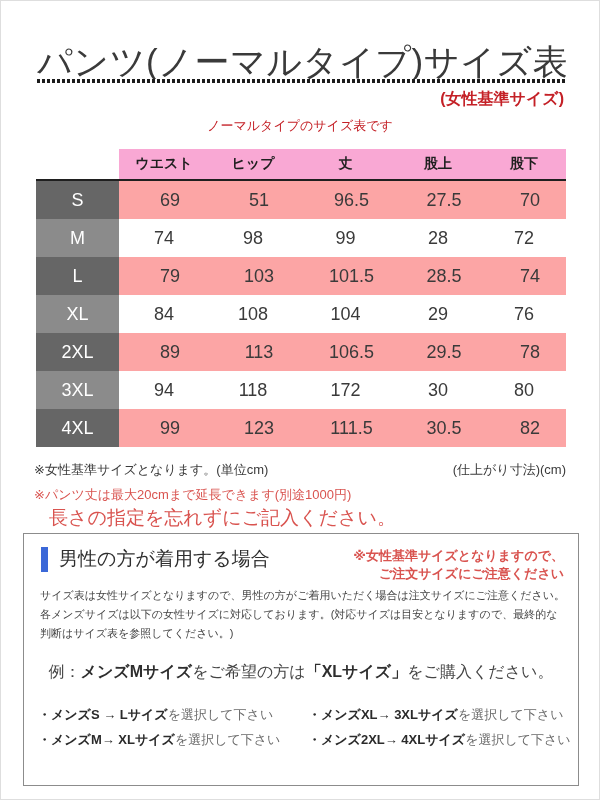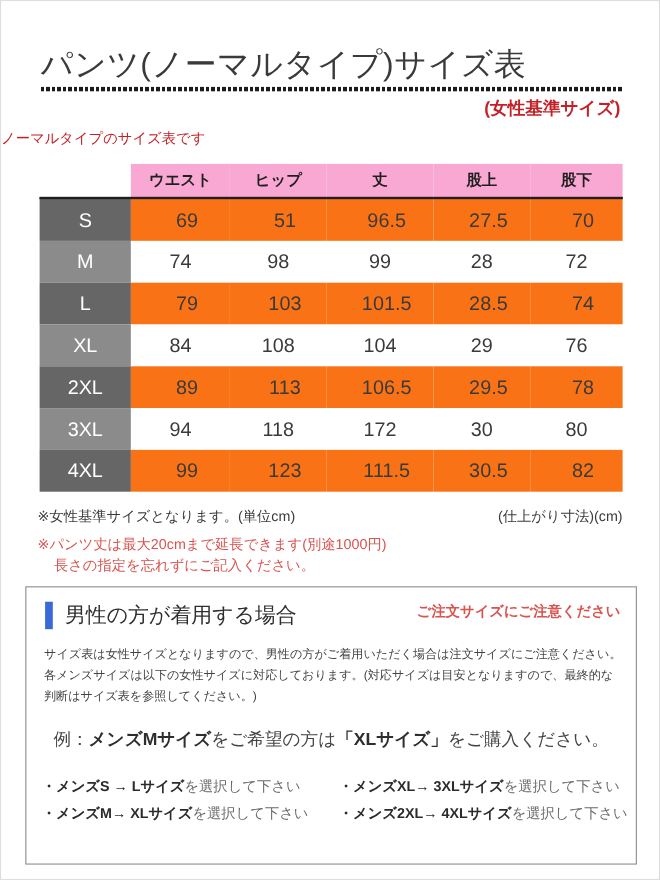--- a/index.html
+++ b/index.html
@@ -21,21 +21,21 @@
     box-sizing: border-box;
     border: 1px solid #dedede;
     background: #ffffff;
   }
 
   
   .title {
     position: absolute;
     left: 36px;
     top: 38px;
-    font-size: 29px;
+    font-size: 35px;
     font-weight: 400;
     letter-spacing: 0.5px;
     color: #3a3a3a;
     white-space: nowrap;
   }
   .title-rule {
     position: absolute;
     left: 36px;
     top: 78px;
     width: 529px;
@@ -53,21 +53,21 @@
     font-size: 16px;
     font-weight: bold;
     color: #c42026;
     white-space: nowrap;
   }
   .lead-red {
     position: absolute;
     left: 0;
     right: 0;
     top: 116px;
-    text-align: left;
+    text-align: center;
     font-size: 13px;
     color: #c42026;
     white-space: nowrap;
   }
 
   
   .size-table {
     position: absolute;
     left: 35px;
     top: 148px;
@@ -101,21 +101,21 @@
     font-size: 18px;
     color: #3a3a3a;
     vertical-align: middle;
   }
   .size-table tbody td.size-cell {
     font-size: 18px;
     color: #ffffff;
   }
   tr.row-dark td.size-cell { background: #666666; }
   tr.row-light td.size-cell { background: #8b8b8b; }
-  tr.row-dark td.data-cell { background: #f97316; padding-left: 12px; }
+  tr.row-dark td.data-cell { background: #fca5a5; padding-left: 12px; }
   tr.row-light td.data-cell { background: #ffffff; }
 
   .col-size  { width: 83px; }
   .col-waist { width: 90px; }
   .col-hip   { width: 88px; }
   .col-len   { width: 97px; }
   .col-rise  { width: 88px; }
   .col-insm  { width: 84px; }
 
   
@@ -136,21 +136,21 @@
     left: 33px;
     top: 485px;
     font-size: 13px;
     color: #d9534f;
     white-space: nowrap;
   }
   .note-red-2 {
     position: absolute;
     left: 48px;
     top: 504px;
-    font-size: 13px;
+    font-size: 19px;
     color: #d9534f;
     white-space: nowrap;
   }
 
   
   .info-box {
     position: absolute;
     left: 22px;
     top: 532px;
     width: 556px;
@@ -321,20 +321,21 @@
   <div class="note-red-2">長さの指定を忘れずにご記入ください。</div>
 
   <div class="info-box">
 
     <div class="info-head">
       <div class="info-head-left">
         <span class="accent-bar"></span>
         <span class="info-title">男性の方が着用する場合</span>
       </div>
       <div class="info-head-right">
+        <div>※女性基準サイズとなりますので、</div>
         <div>ご注文サイズにご注意ください</div>
       </div>
     </div>
 
     <div class="info-body">サイズ表は女性サイズとなりますので、男性の方がご着用いただく場合は注文サイズにご注意ください。各メンズサイズは以下の女性サイズに対応しております。(対応サイズは目安となりますので、最終的な判断はサイズ表を参照してください。)</div>
 
     <div class="info-example">
       <span>例：</span><b>メンズMサイズ</b><span>をご希望の方は</span><b>「XLサイズ」</b><span>をご購入ください。</span>
     </div>
 

